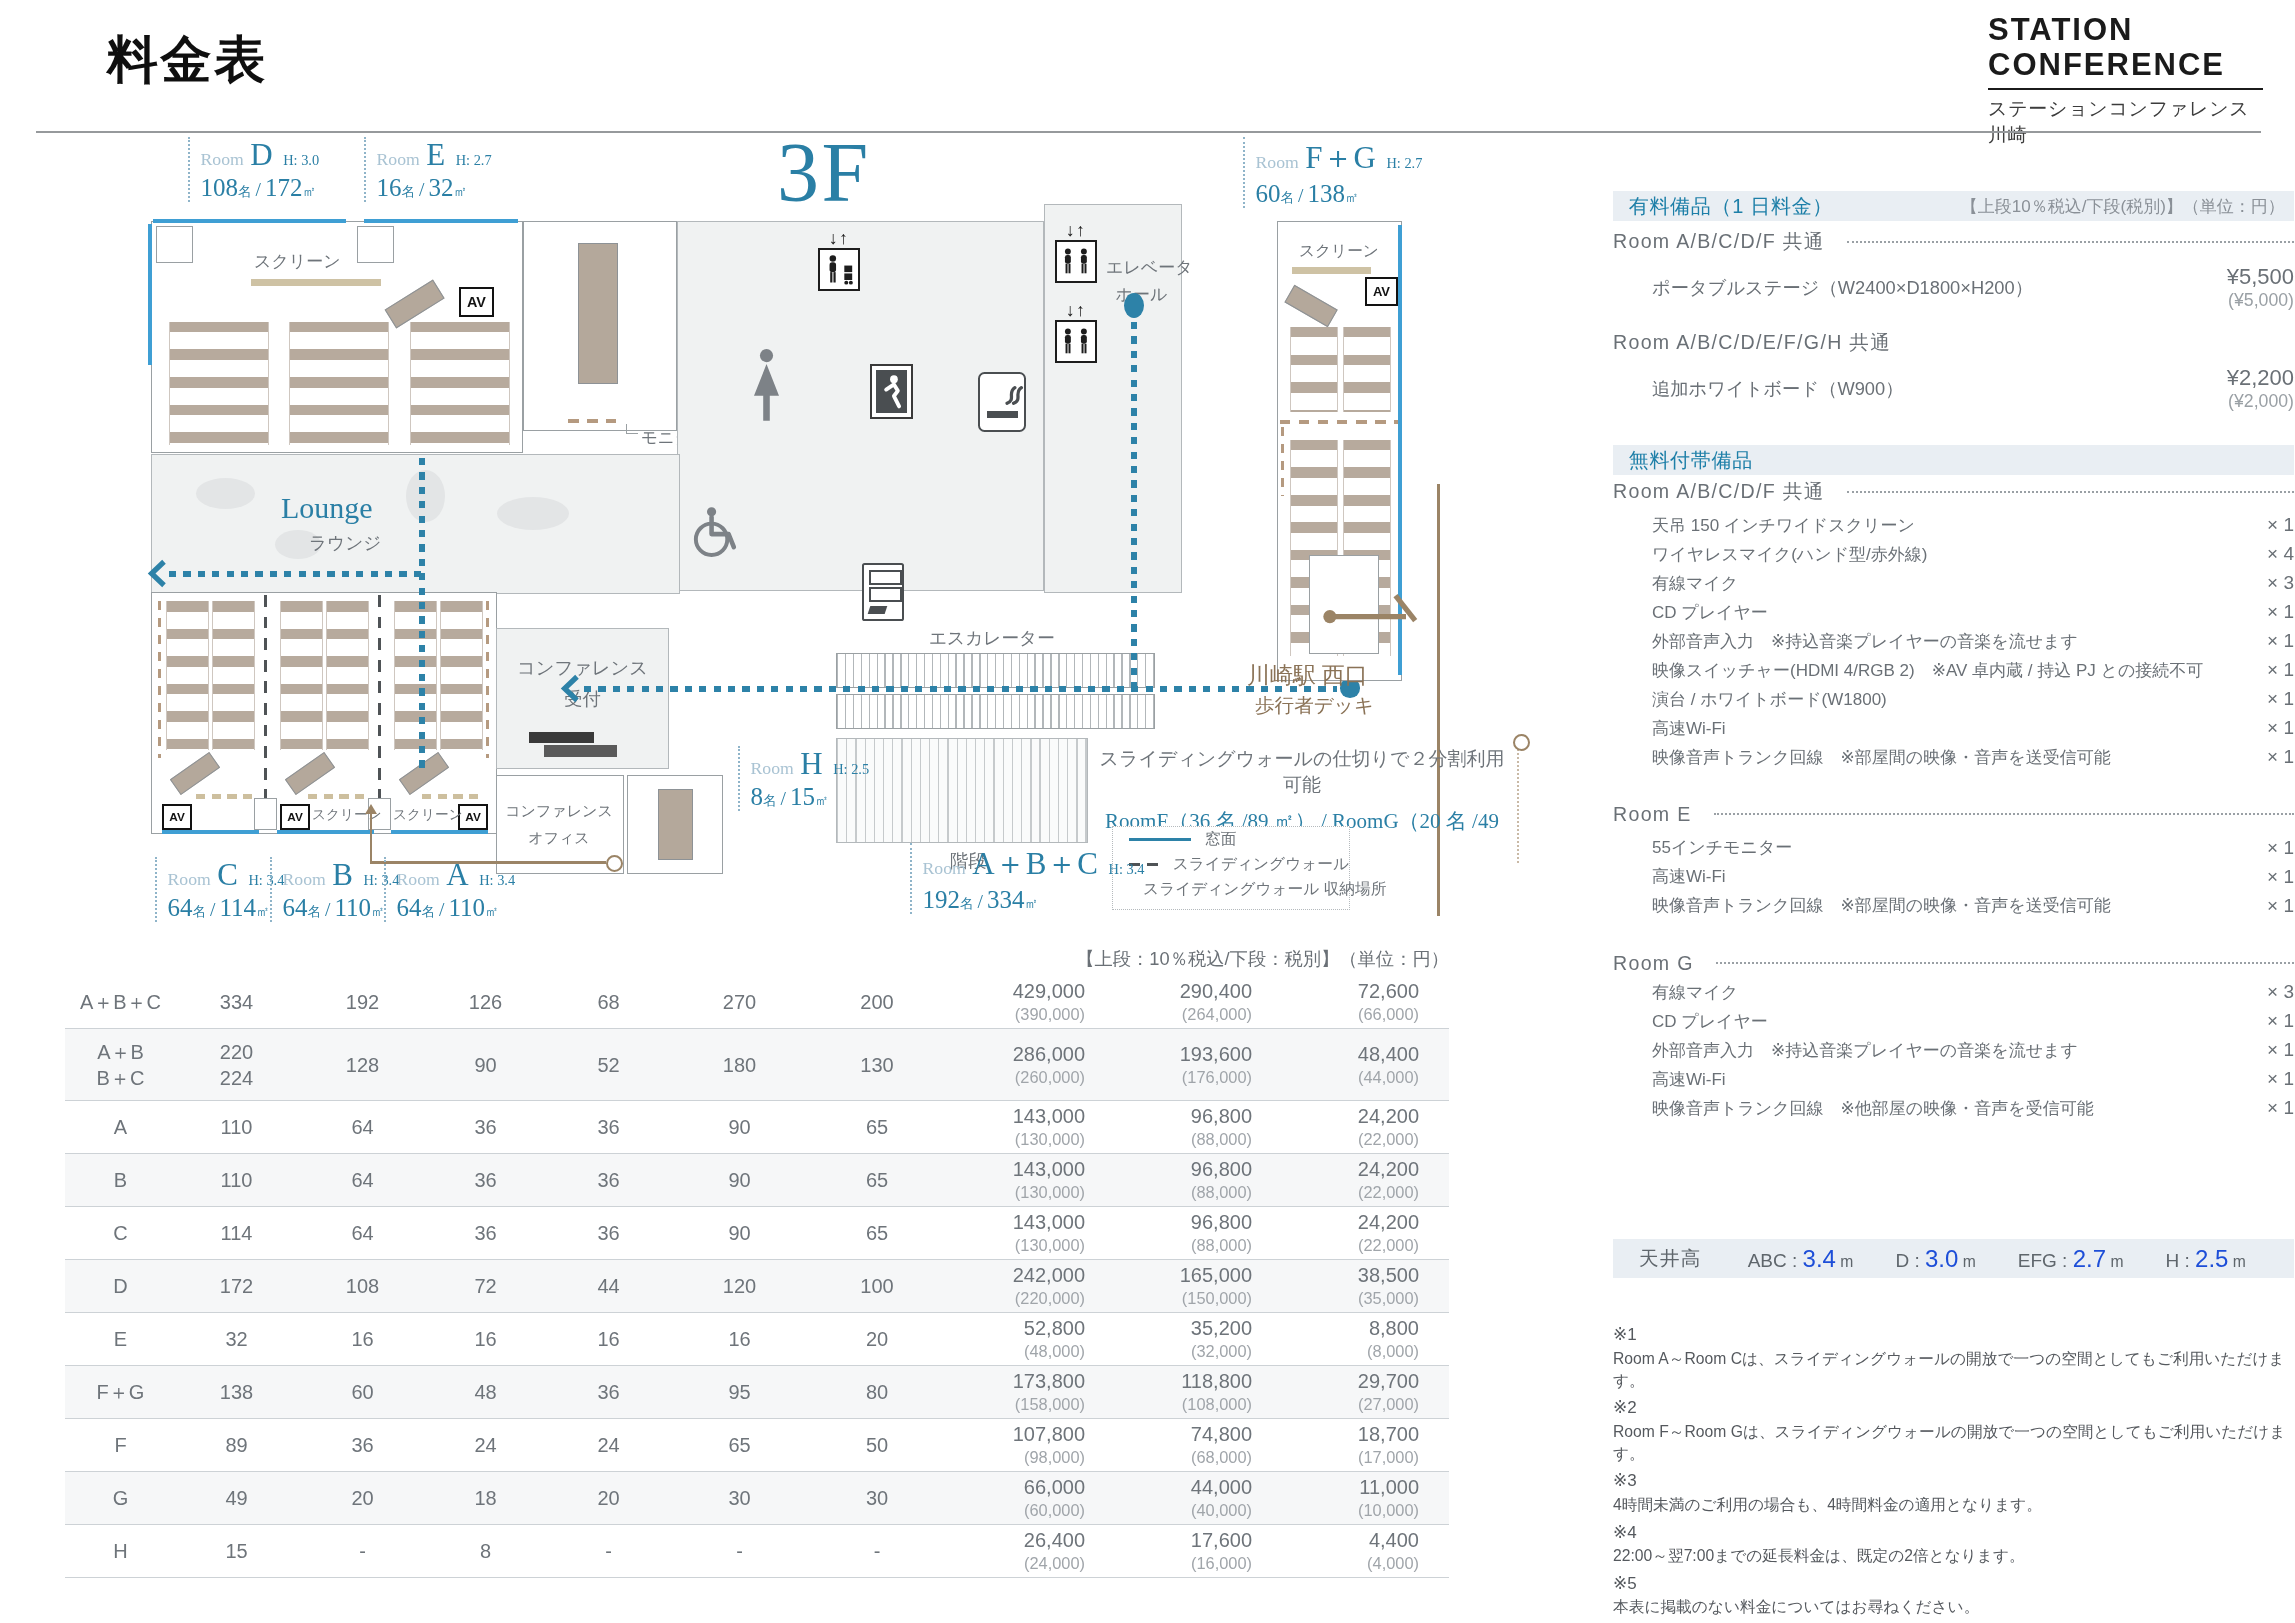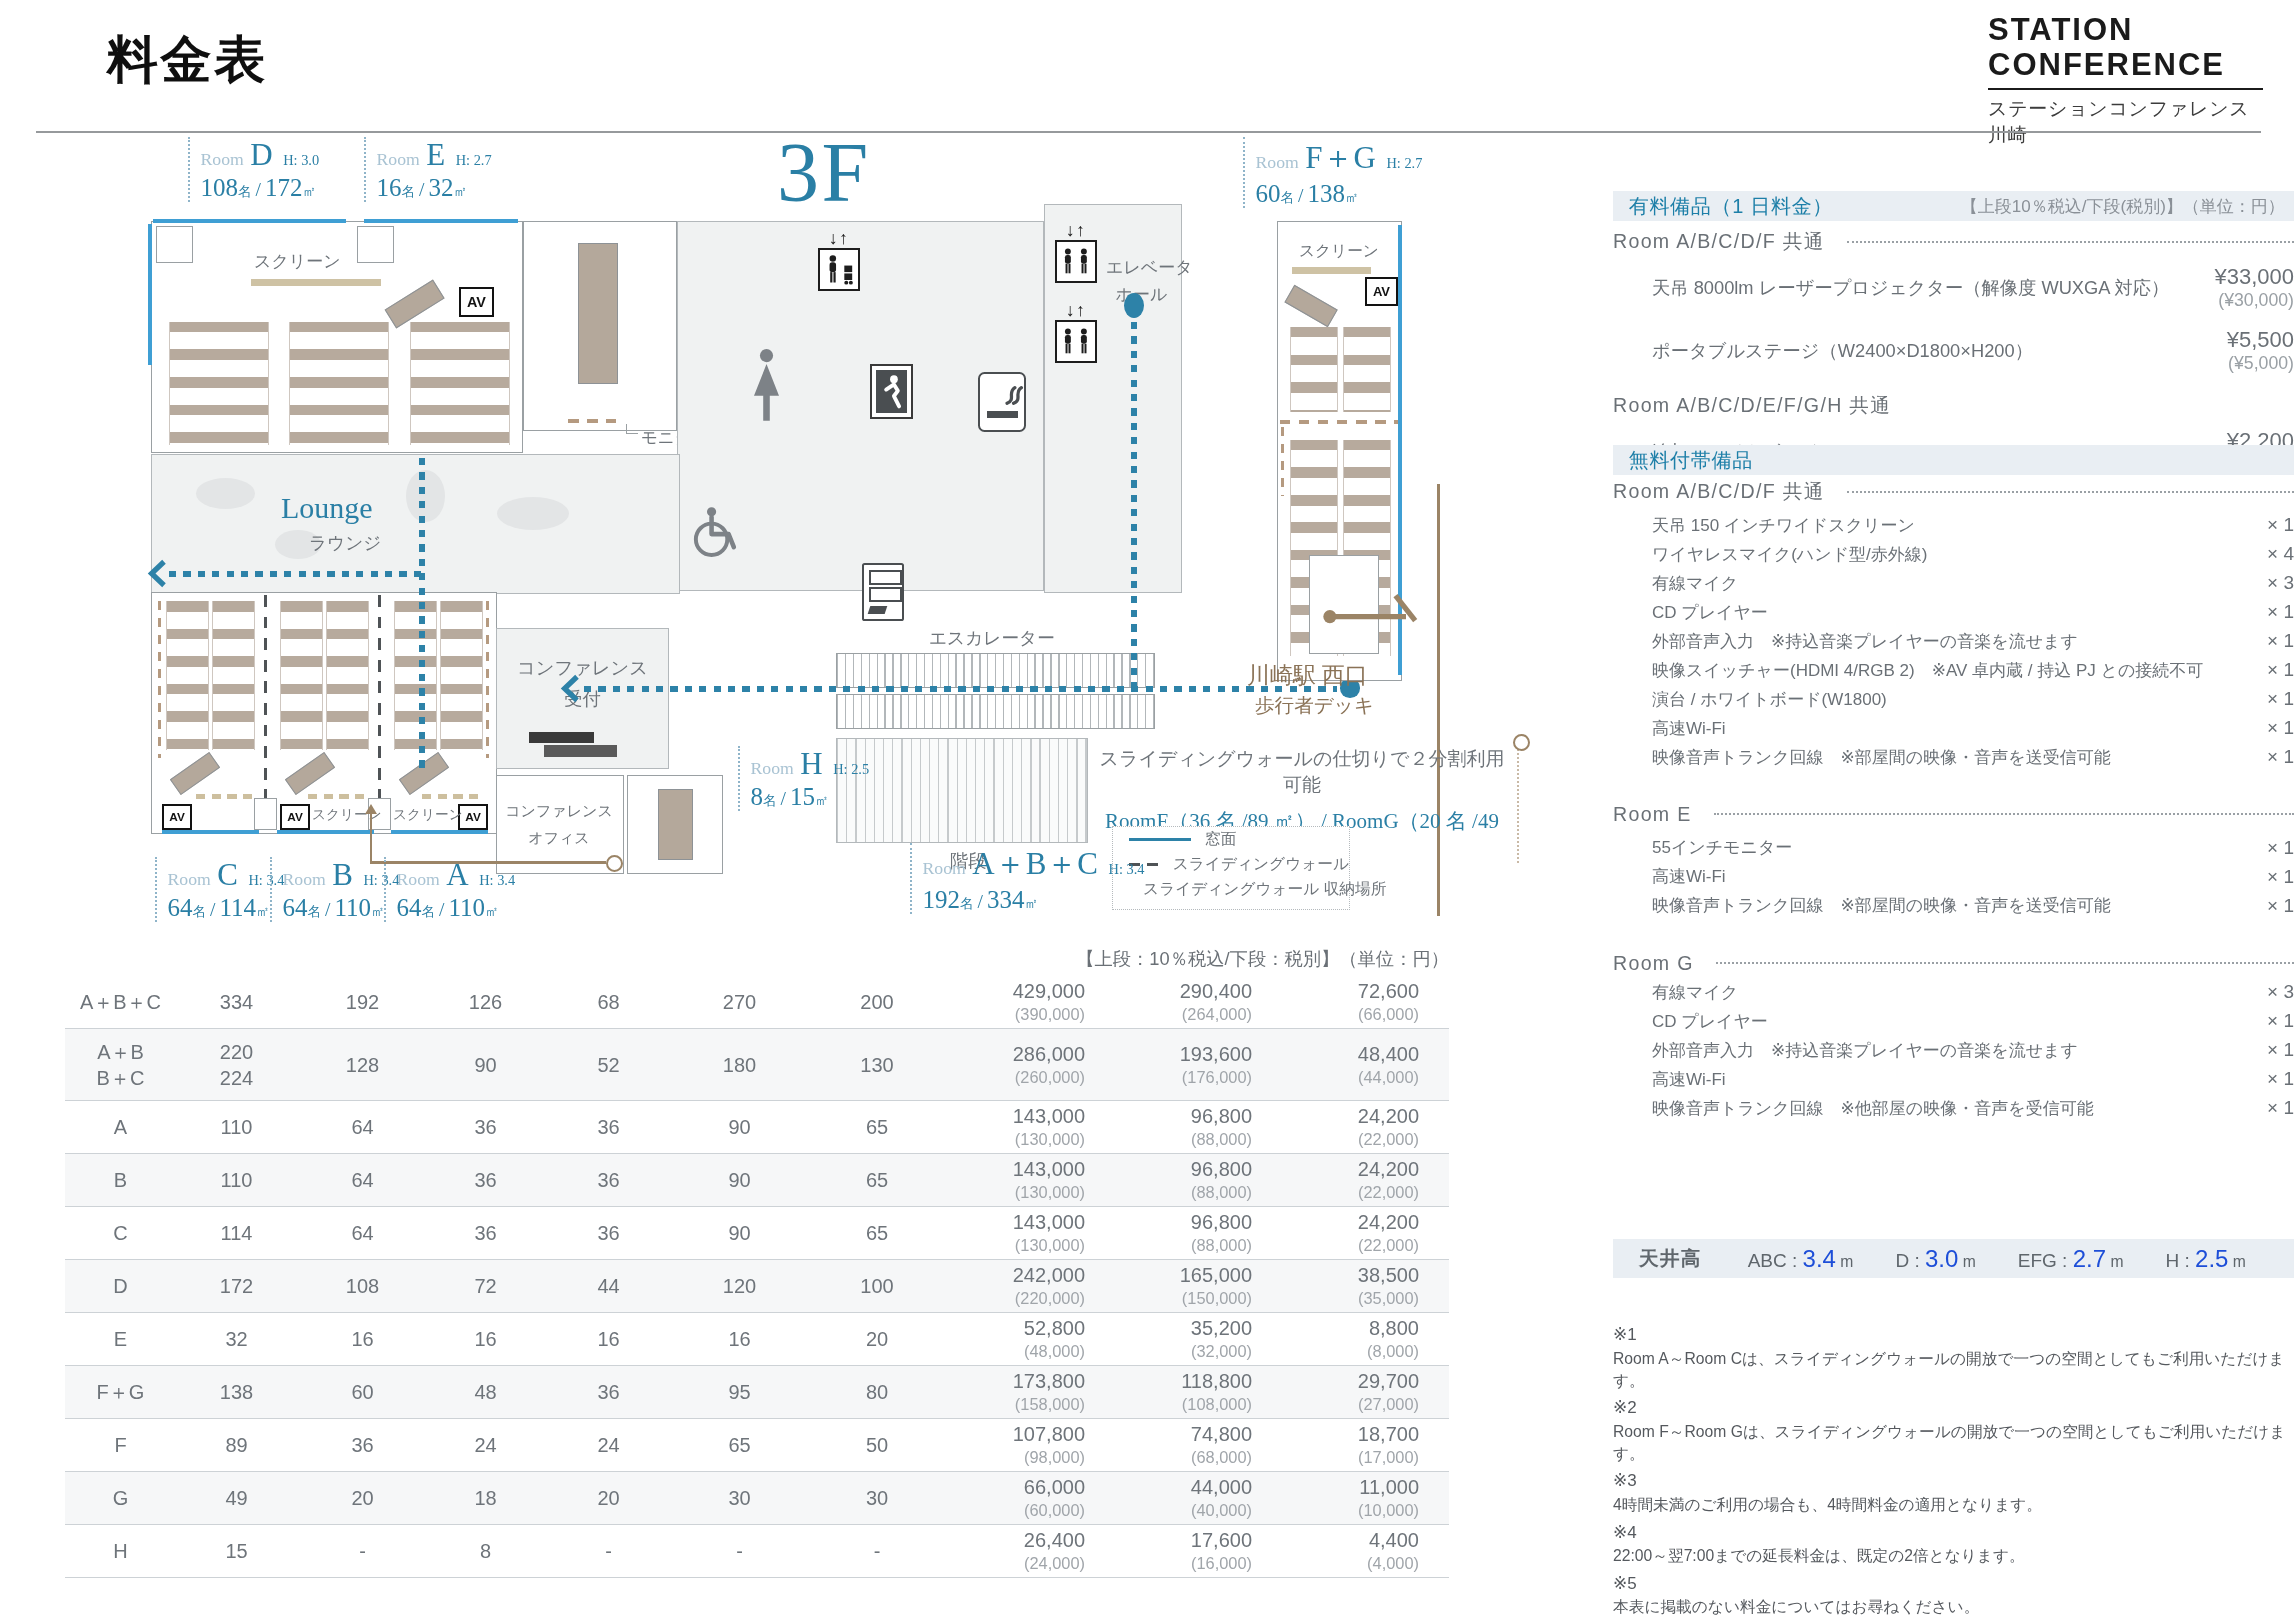--- a/index.html
+++ b/index.html
@@ -84,21 +84,21 @@
   .grp-leader{flex:1;border-top:2px dotted #9aa0a5;margin-left:22px;}
   .pay-item{display:flex;align-items:center;min-height:63px;}
   .pay-name{flex:1;padding-left:39px;font-size:18.3px;color:#6a7076;}
   .pay-price{text-align:right;white-space:nowrap;}
   .pay-v{font-size:22px;color:#6a7076;}
   .pay-ex{font-size:17.7px;color:#9aa0a5;}
   .free-item{display:flex;align-items:center;height:29px;}
   .free-name{flex:1;padding-left:39px;font-size:17px;color:#6a7076;white-space:nowrap;}
   .free-qty{width:85px;text-align:right;font-size:19px;color:#6a7076;white-space:nowrap;}
   .ceil-bar{left:1613px;top:1239px;width:681px;height:39px;background:#e9eef3;display:flex;align-items:center;box-sizing:border-box;padding-left:26px;}
-  .ceil-label{font-size:19.6px;color:#5f666c;letter-spacing:1.3px;margin-right:46px;font-weight:bold;}
+  .ceil-label{font-size:19.6px;color:#5f666c;letter-spacing:1.3px;margin-right:46px;}
   .ceil-pair{margin-right:42px;white-space:nowrap;}
   .ceil-k{font-size:19px;color:#5f666c;}
   .ceil-v{font-size:24px;color:#1d4ed8;}
   .ceil-u{font-size:15.7px;color:#5f666c;}
   .fnote-mark{font-size:17px;color:#55595e;line-height:1.45;}
   .fnote-text{font-size:15.7px;color:#55595e;line-height:1.4;margin-bottom:4.6px;}
 
   
   .tax-note{left:795px;top:946px;width:654px;text-align:right;font-size:18.3px;color:#6a7076;}
   #price-table{left:65px;top:976px;width:1384px;}
@@ -410,27 +410,20 @@
     <span class="bar-title">有料備品（1 日料金）</span>
     <span class="bar-note">【上段10％税込/下段(税別)】（単位：円）</span>
   </div>
   <div class="abs" id="paid-groups" style="left:1613px;top:228px;width:681px;">
       <div class="pay-group">
         <div class="grp-head">
           <span class="grp-head-t">Room A/B/C/D/F 共通</span>
           <span class="grp-leader"></span>
         </div>
         <div class="pay-item">
-          <div class="pay-name">天吊 8000lm レーザープロジェクター（解像度 WUXGA 対応）</div>
-          <div class="pay-price">
-            <div class="pay-v">¥33,000</div>
-            <div class="pay-ex">(¥30,000)</div>
-          </div>
-        </div>
-        <div class="pay-item">
           <div class="pay-name">ポータブルステージ（W2400×D1800×H200）</div>
           <div class="pay-price">
             <div class="pay-v">¥5,500</div>
             <div class="pay-ex">(¥5,000)</div>
           </div>
         </div>
       </div>
       <div class="pay-group" style="margin-top: 10.5px;">
         <div class="grp-head">
           <span class="grp-head-t">Room A/B/C/D/E/F/G/H 共通</span>

